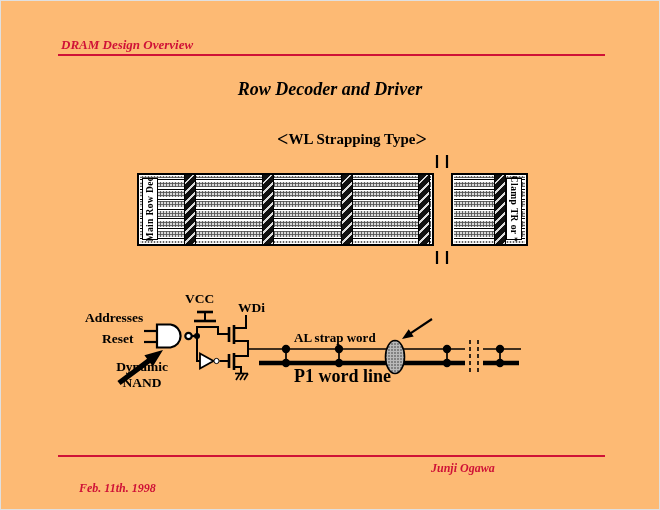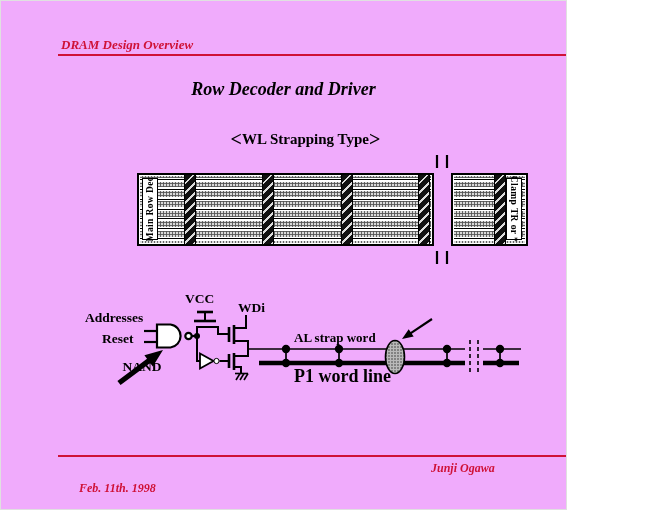--- a/index.html
+++ b/index.html
@@ -1,17 +1,17 @@
 <!DOCTYPE html>
 <html><head>
 <meta charset="utf-8">
 <style>
   html,body{margin:0;padding:0;background:#fff;}
   .slide{
-    position:relative;width:567px;height:510px;background:#f0abfc;overflow:hidden;
+    position:relative;width:660px;height:510px;background:#fdba74;overflow:hidden;
     font-family:"Liberation Serif","DejaVu Serif",serif;color:#000;
     border:1px solid #e0e0e0;box-sizing:border-box;
   }
   .abs{position:absolute;}
   
   .hdr-title{left:60px;top:36px;font-size:13px;font-weight:bold;font-style:italic;color:#cf1237;}
   .hdr-rule{left:57px;top:53px;width:547px;height:2px;background:#cf1237;}
   .ftr-rule{left:57px;top:454px;width:547px;height:2px;background:#cf1237;}
   .ftr-date{left:78px;top:480px;font-size:12px;font-weight:bold;font-style:italic;color:#cf1237;}
   .ftr-author{left:430px;top:460px;font-size:12px;font-weight:bold;font-style:italic;color:#cf1237;}
@@ -180,20 +180,21 @@
     <polygon points="116.4,379.9 146,357.7 143.4,354.2 162,349 151.8,365.4 149.2,361.9 119.6,384.1" fill="#000"></polygon>
 
     <polygon points="430.4,317.1 409.6,331.0 407.7,328.2 401,338 412.7,335.6 410.8,332.8 431.6,318.9" fill="#000"></polygon>
   </svg>
 
   <div class="abs clab lab-vcc">VCC</div>
   <div class="abs clab lab-wdi">WDi</div>
   <div class="abs clab lab-addresses">Addresses</div>
   <div class="abs clab lab-reset">Reset</div>
   <div class="abs clab lab-dynnand">
+    <div>Dynamic</div>
     <div>NAND</div>
   </div>
   <div class="abs clab lab-alstrap">AL strap word</div>
   <div class="abs clab lab-p1word">P1 word line</div>
 
   <div class="abs ftr-rule"></div>
   <div class="abs ftr-date">Feb.  11th. 1998</div>
   <div class="abs ftr-author">Junji  Ogawa</div>
 
 </div>

